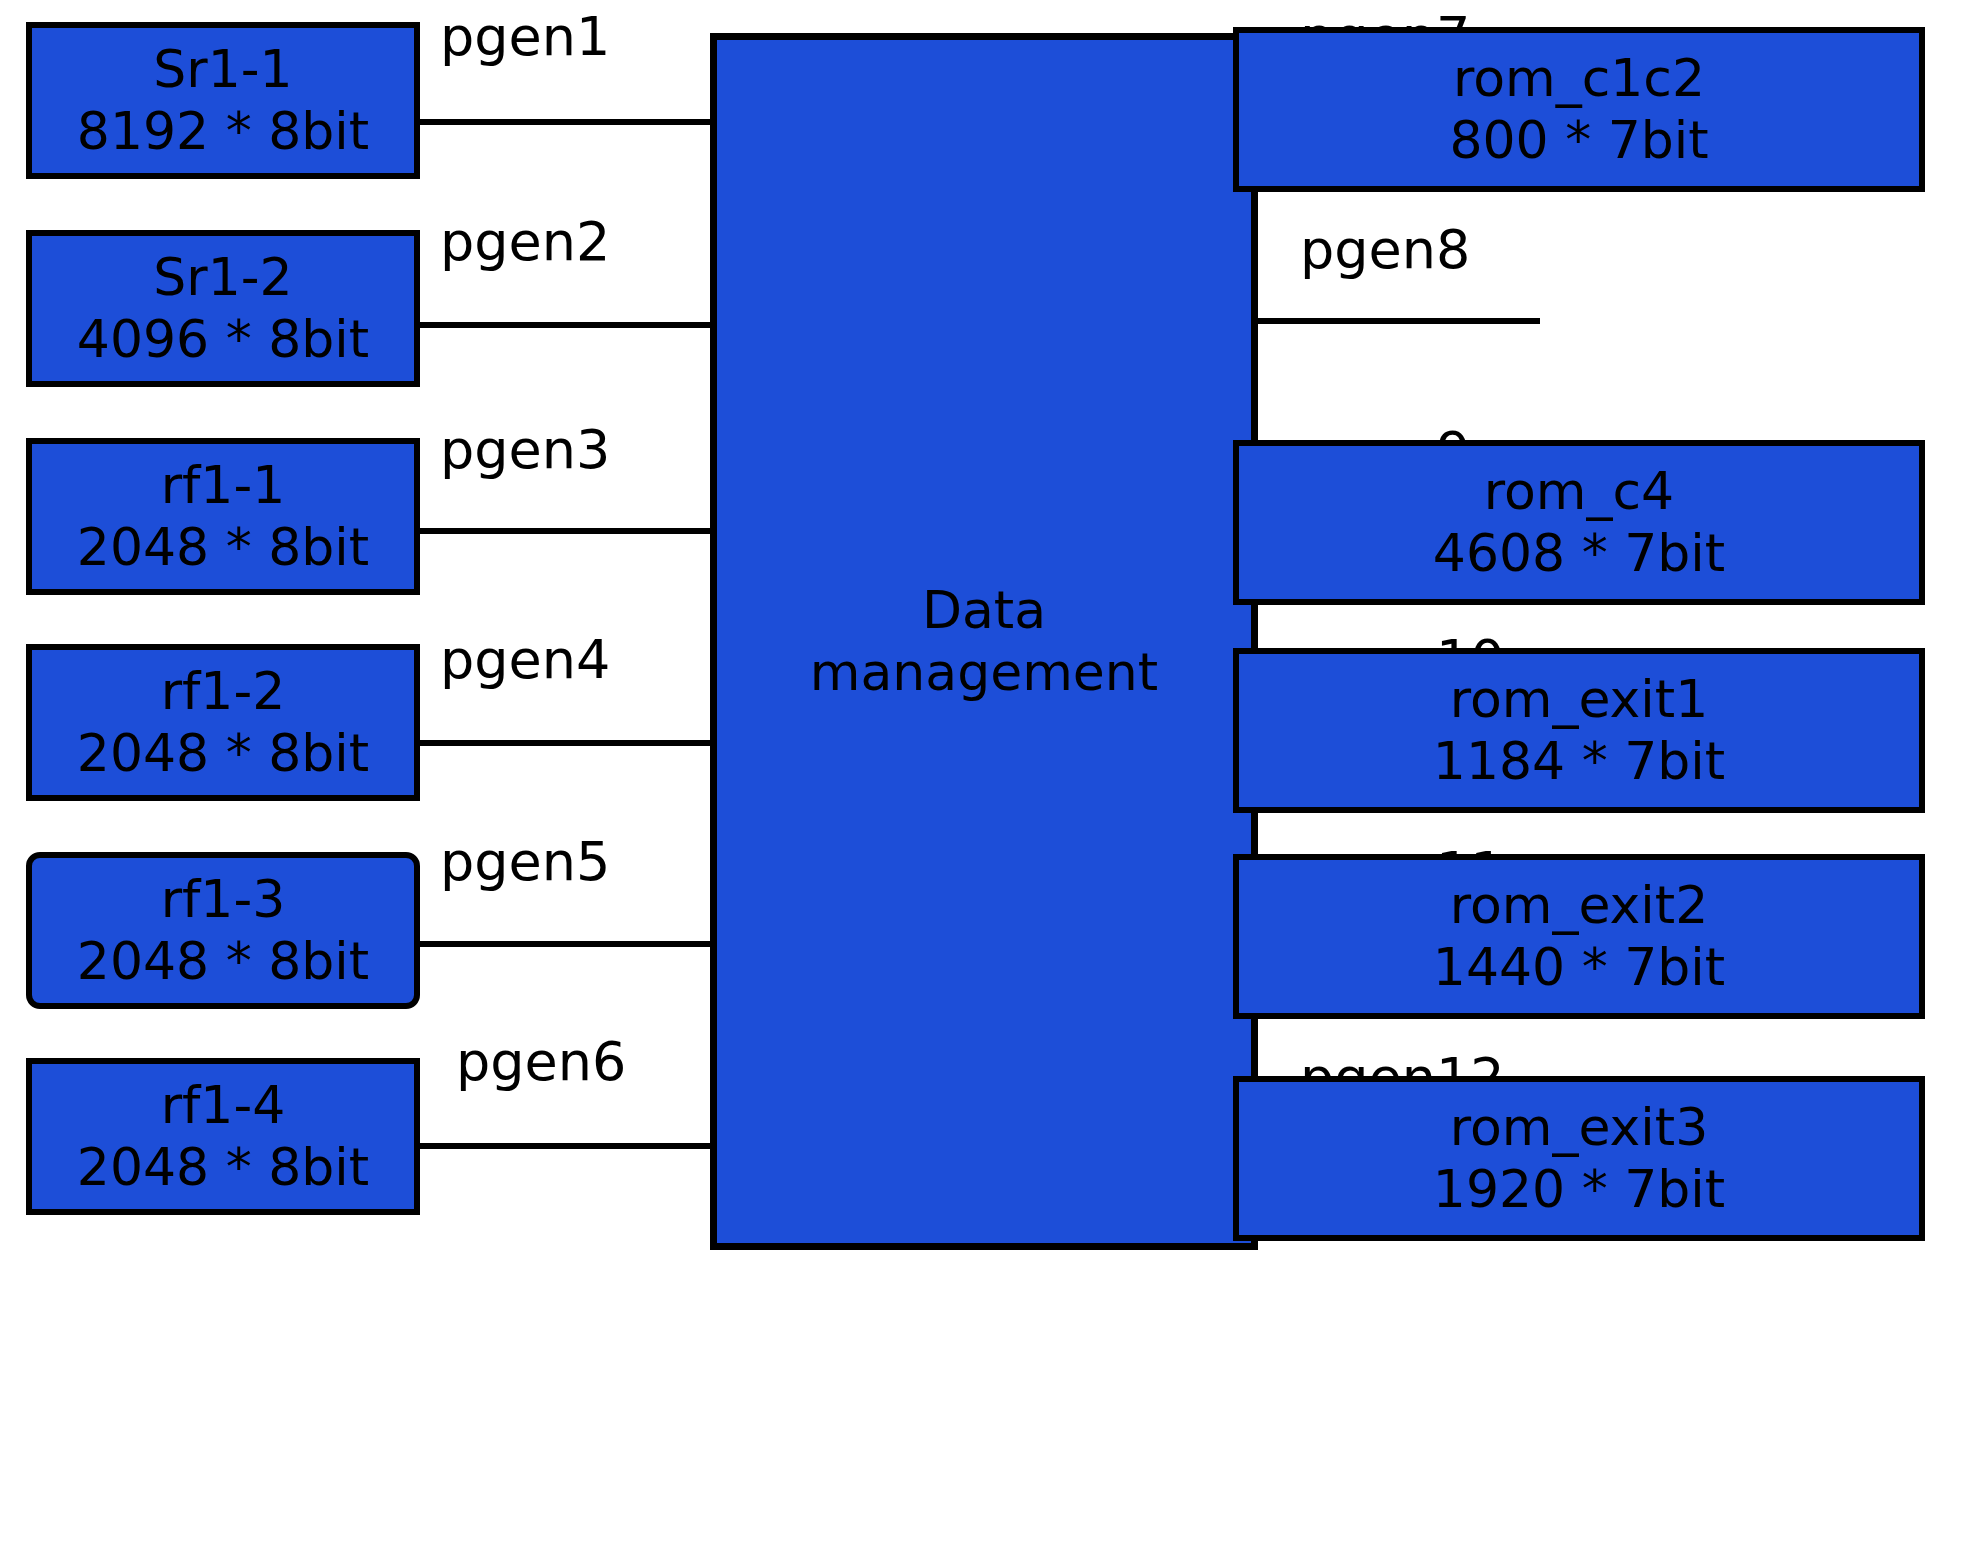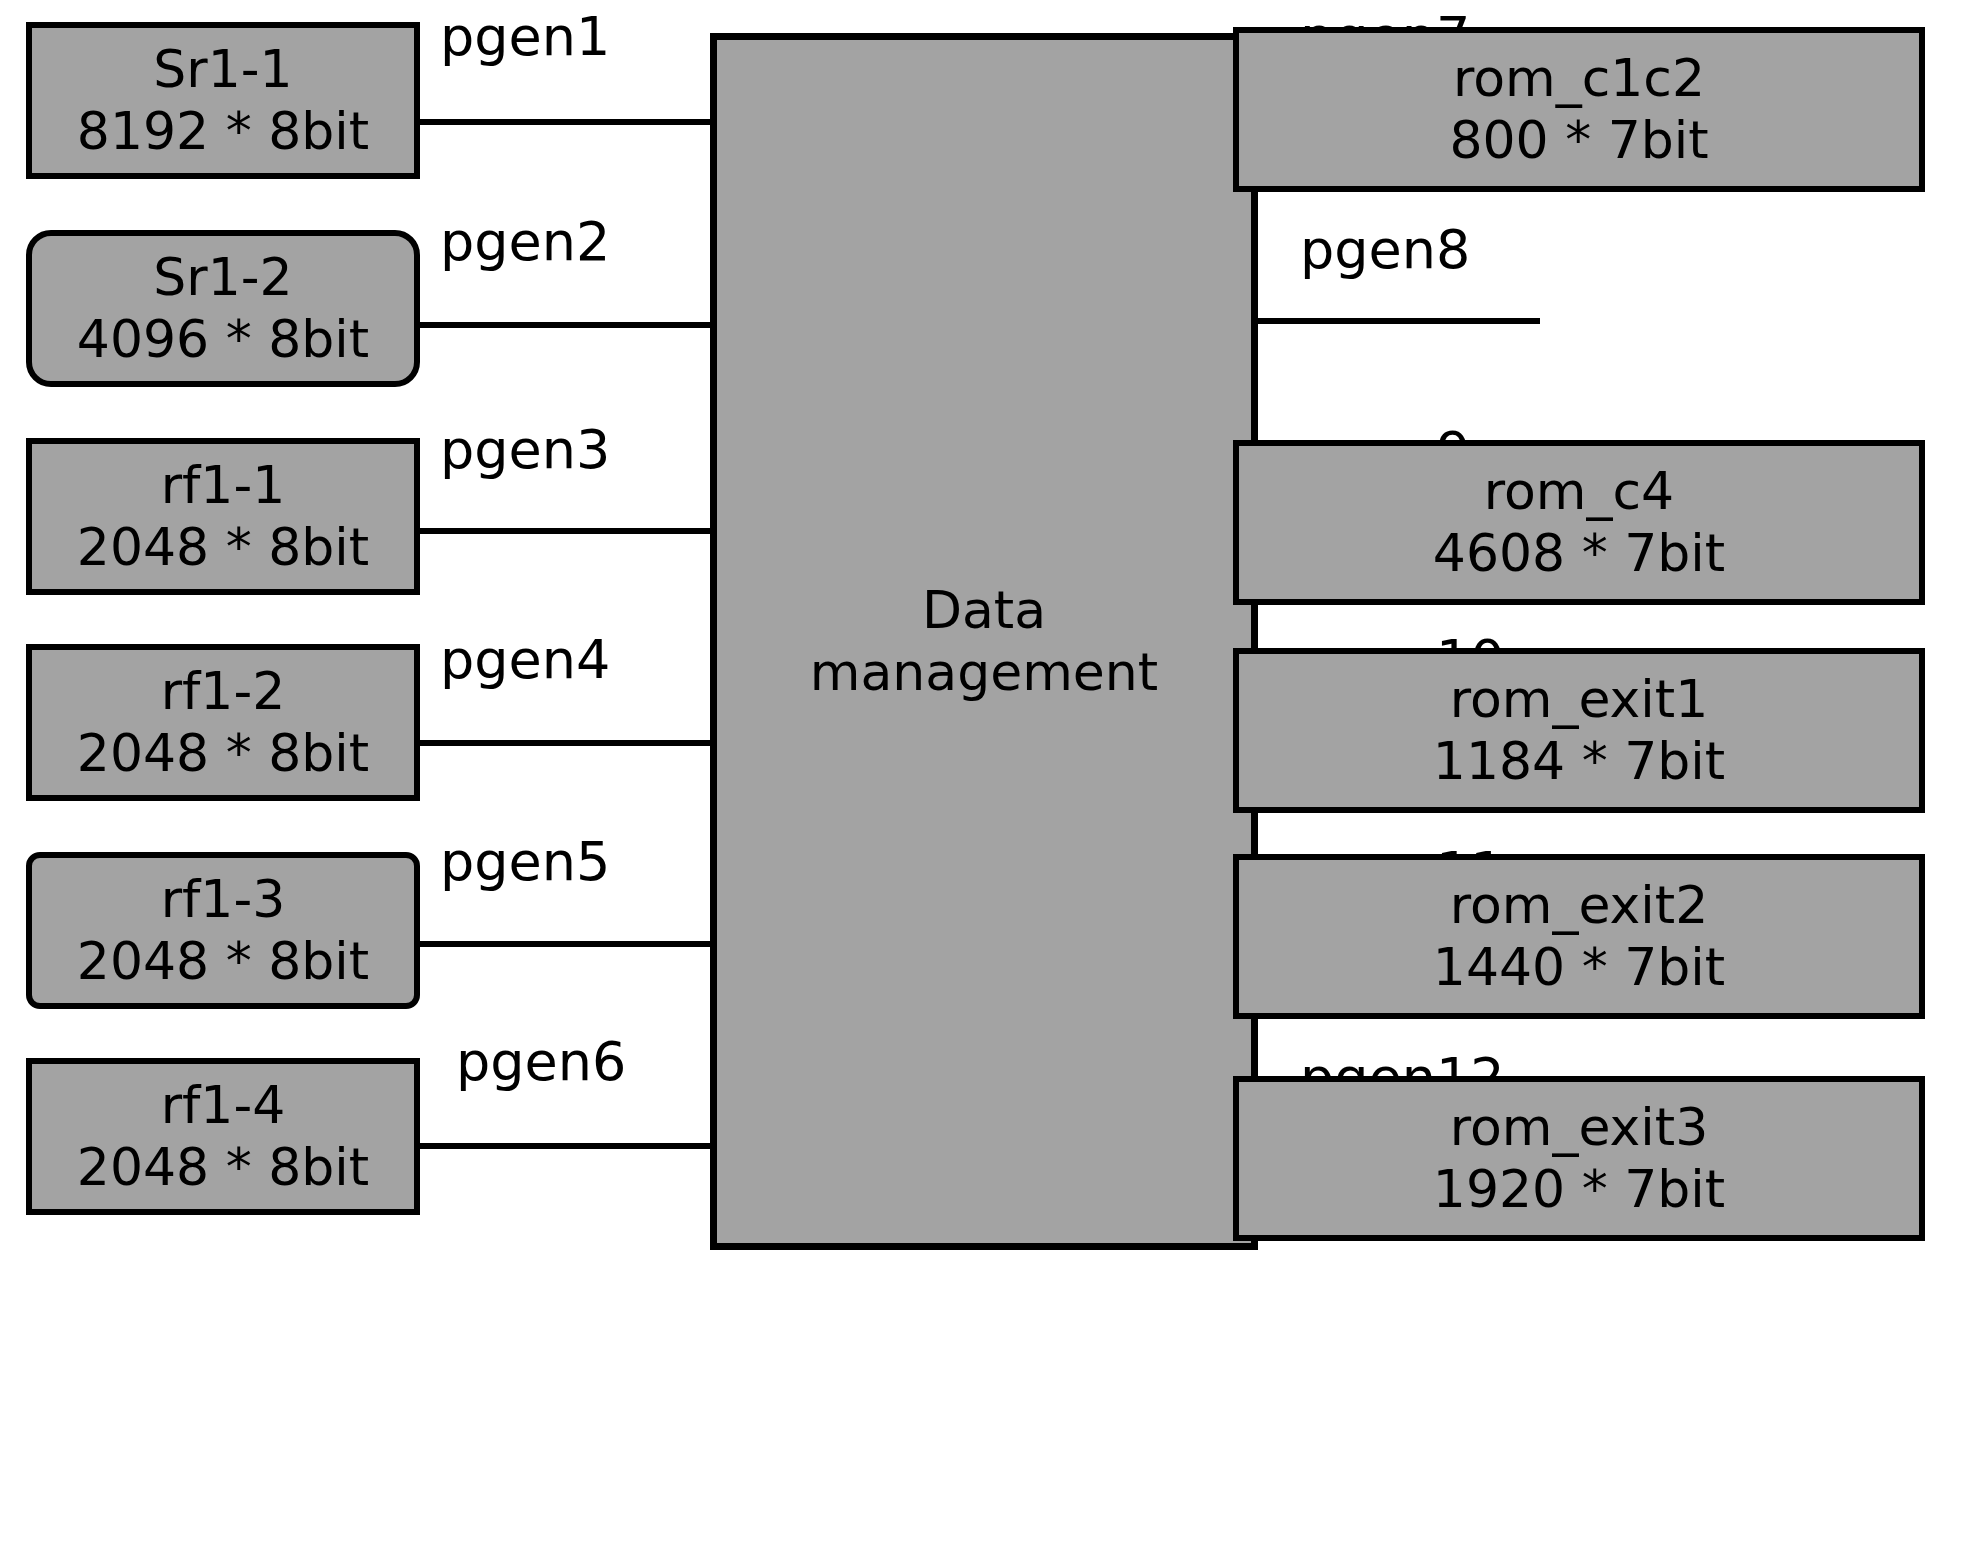--- a/index.html
+++ b/index.html
@@ -13,21 +13,21 @@
     height: 1546px;
     background: #ffffff;
     font-family: "DejaVu Sans", "Liberation Sans", sans-serif;
     overflow: hidden;
   }
 
   
   .blk {
     position: absolute;
     box-sizing: border-box;
-    background: #a3a3a3;
+    background: #1d4ed8;
     border: 6px solid #000000;
     display: flex;
     flex-direction: column;
     align-items: center;
     justify-content: center;
     line-height: 1.18;
     color: #000000;
     z-index: 3;
   }
   .blk .l1, .blk .l2 {
@@ -67,21 +67,21 @@
 </style>
 </head>
 <body>
 
 <div id="stage">
 
   <div class="blk left-blk" style="top:22px;">
     <span class="l1">Sr1-1</span>
     <span class="l2">8192 * 8bit</span>
   </div>
-  <div class="blk left-blk" style="top:230px;border-radius:25px;">
+  <div class="blk left-blk" style="top:230px;">
     <span class="l1">Sr1-2</span>
     <span class="l2">4096 * 8bit</span>
   </div>
   <div class="blk left-blk" style="top:438px;">
     <span class="l1">rf1-1</span>
     <span class="l2">2048 * 8bit</span>
   </div>
   <div class="blk left-blk" style="top:644px;">
     <span class="l1">rf1-2</span>
     <span class="l2">2048 * 8bit</span>

